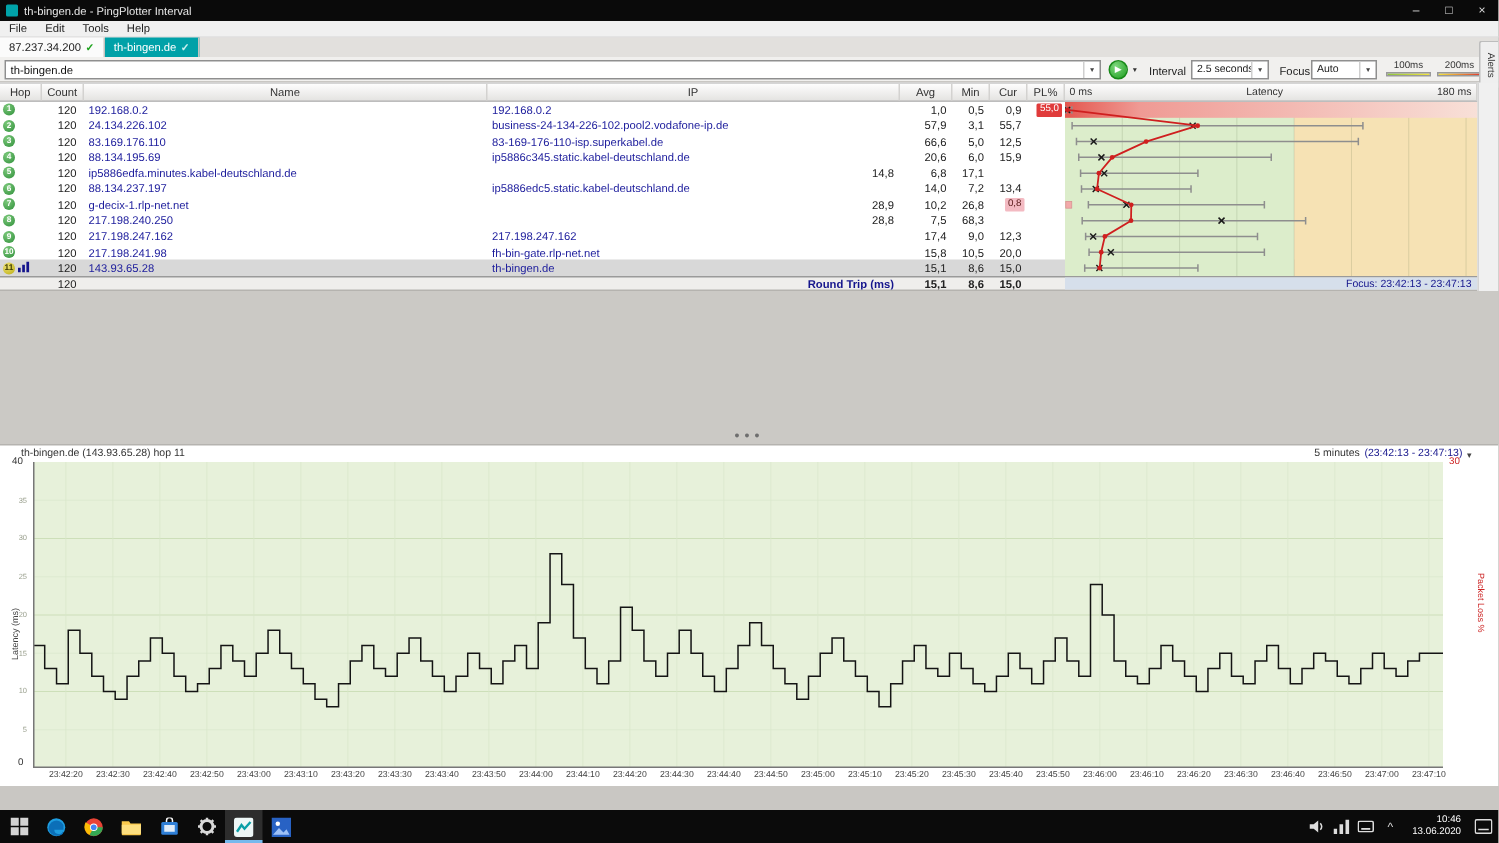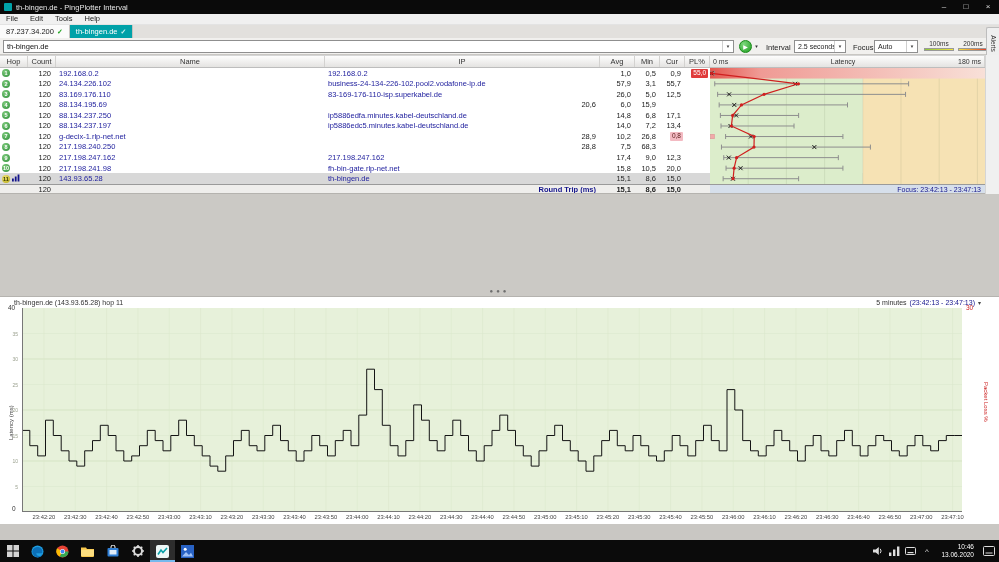--- a/index.html
+++ b/index.html
@@ -211,58 +211,58 @@
       <div class="cell c-pl"></div>
       <div class="cell"></div>
     </div>
     <div class="trow grid-cols">
       <div class="cell c-hop">
         <span class="badge">3</span>
       </div>
       <div class="cell c-count">120</div>
       <div class="cell c-ip">83.169.176.110</div>
       <div class="cell c-name">83-169-176-110-isp.superkabel.de</div>
-      <div class="cell c-num">26,0</div>
+      <div class="cell c-num">66,6</div>
       <div class="cell c-num">5,0</div>
       <div class="cell c-num">12,5</div>
       <div class="cell c-pl"></div>
       <div class="cell"></div>
     </div>
     <div class="trow grid-cols">
       <div class="cell c-hop">
         <span class="badge">4</span>
       </div>
       <div class="cell c-count">120</div>
       <div class="cell c-ip">88.134.195.69</div>
+      <div class="cell c-name">ip5886c345.static.kabel-deutschland.de</div>
       <div class="cell c-num">20,6</div>
       <div class="cell c-num">6,0</div>
       <div class="cell c-num">15,9</div>
       <div class="cell c-pl"></div>
       <div class="cell"></div>
     </div>
     <div class="trow grid-cols">
       <div class="cell c-hop">
         <span class="badge">5</span>
       </div>
       <div class="cell c-count">120</div>
-      <div class="cell c-ip">88.134.237.250</div>
       <div class="cell c-name">ip5886edfa.minutes.kabel-deutschland.de</div>
       <div class="cell c-num">14,8</div>
       <div class="cell c-num">6,8</div>
       <div class="cell c-num">17,1</div>
       <div class="cell c-pl"></div>
       <div class="cell"></div>
     </div>
     <div class="trow grid-cols">
       <div class="cell c-hop">
         <span class="badge">6</span>
       </div>
       <div class="cell c-count">120</div>
       <div class="cell c-ip">88.134.237.197</div>
-      <div class="cell c-name">ip5886edc5.minutes.kabel-deutschland.de</div>
+      <div class="cell c-name">ip5886edc5.static.kabel-deutschland.de</div>
       <div class="cell c-num">14,0</div>
       <div class="cell c-num">7,2</div>
       <div class="cell c-num">13,4</div>
       <div class="cell c-pl"></div>
       <div class="cell"></div>
     </div>
     <div class="trow grid-cols">
       <div class="cell c-hop">
         <span class="badge">7</span>
       </div>

